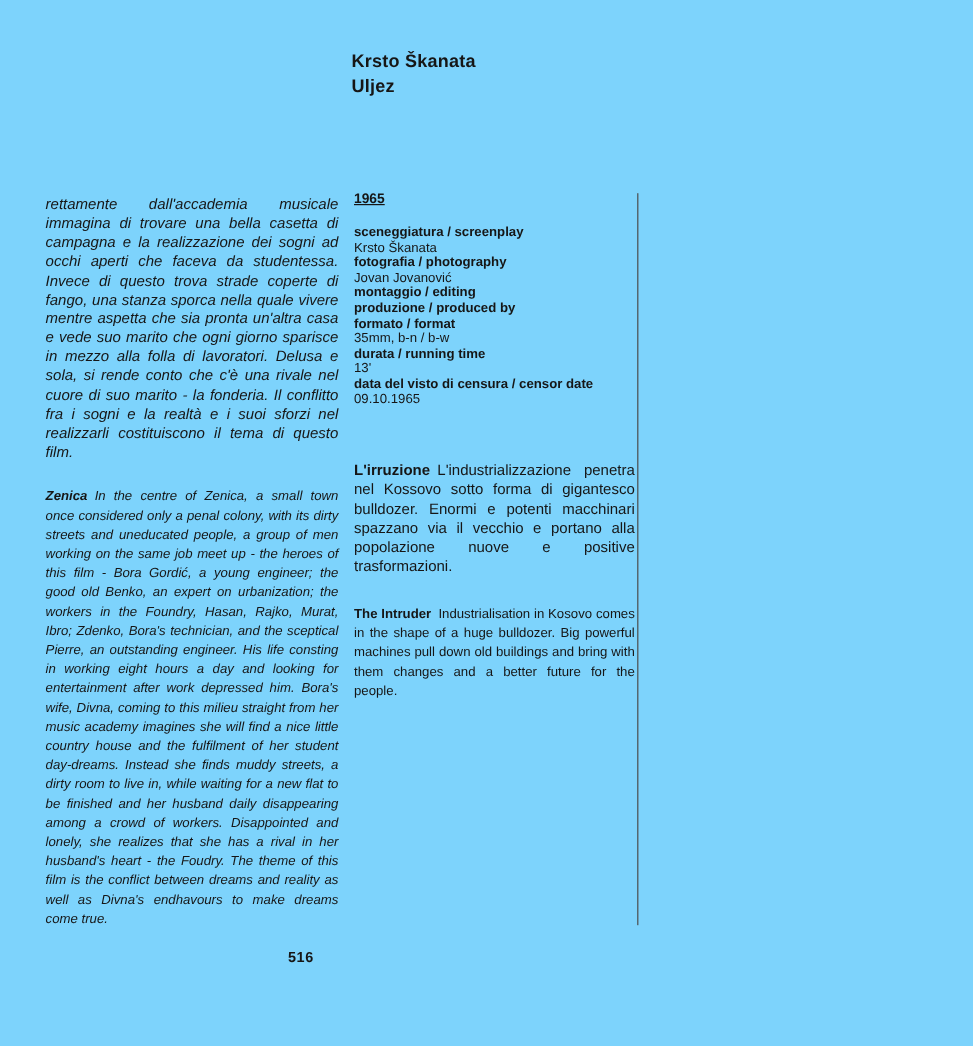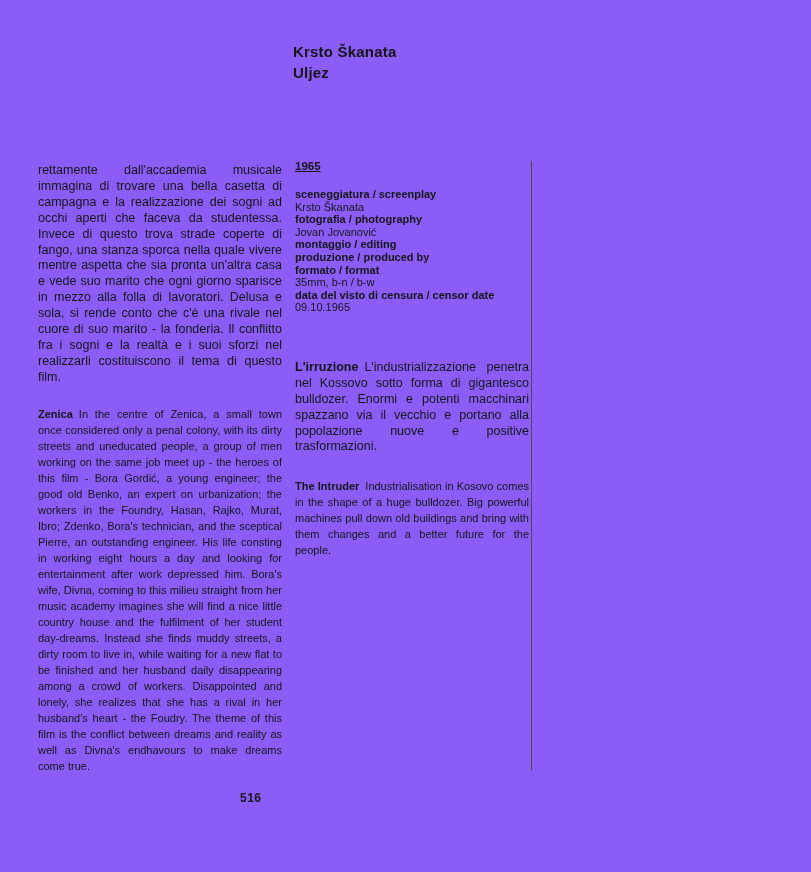--- a/index.html
+++ b/index.html
@@ -1,38 +1,38 @@
 <!DOCTYPE html>
 <html lang="it"><head>
 <meta charset="utf-8">
 <style>
   * { box-sizing: border-box; }
   html, body { margin: 0; padding: 0; background: #ffffff; }
   .page {
     position: relative;
     width: 811px;
     height: 872px;
-    background: #8b5cf6;
+    background: #7dd3fc;
     font-family: "Liberation Sans", "DejaVu Sans", sans-serif;
     color: #161616;
     overflow: hidden;
   }
 
   
   .header { position: absolute; left: 293px; top: 41px; }
   .header .author,
   .header .title {
     font-size: 15px;
     font-weight: 700;
     line-height: 21px;
     letter-spacing: 0.2px;
   }
 
   
-  .col-left  { position: absolute; left: 38px;  top: 163px; width: 244px; }
+  .col-left  { position: absolute; left: 38px;  top: 163px; width: 244px; font-style: italic; }
   .col-right { position: absolute; left: 295px; top: 160px; width: 234px; }
 
   .vrule {
     position: absolute;
     left: 531px;
     top: 161px;
     width: 1px;
     height: 610px;
     background: #4d4d4d;
   }
@@ -101,20 +101,24 @@
         <div class="credit-label">montaggio / editing</div>
       </div>
       <div class="credit">
         <div class="credit-label">produzione / produced by</div>
       </div>
       <div class="credit">
         <div class="credit-label">formato / format</div>
         <div class="credit-value">35mm, b-n / b-w</div>
       </div>
       <div class="credit">
+        <div class="credit-label">durata / running time</div>
+        <div class="credit-value">13'</div>
+      </div>
+      <div class="credit">
         <div class="credit-label">data del visto di censura / censor date</div>
         <div class="credit-value">09.10.1965</div>
       </div>
     </div>
 
     <p class="it-text blurb-it" lang="it">
       <strong class="lead">L'irruzione</strong><span>L'industrializzazione penetra nel Kossovo sotto forma di gigantesco bulldozer. Enormi e potenti macchinari spazzano via il vecchio e portano alla popolazione nuove e positive trasformazioni.</span>
     </p>
 
     <p class="en-text" lang="en">

